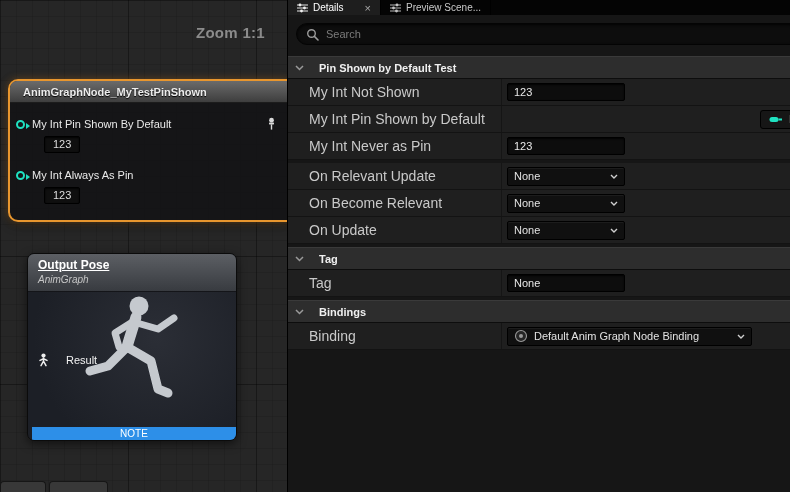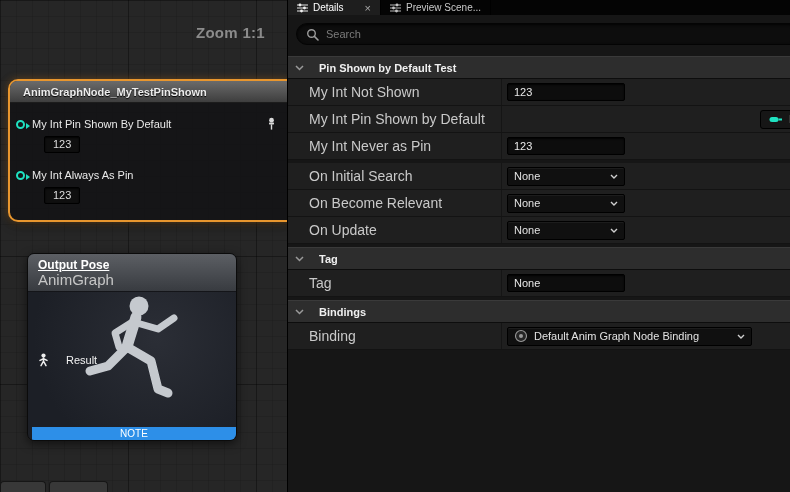--- a/index.html
+++ b/index.html
@@ -39,21 +39,21 @@
     border: 1px solid #000; box-shadow: inset 0 1px 2px rgba(0,0,0,.9); color: #dedede;
     font-size: 11px; padding: 1px 8px 2px; border-radius: 2px; }
 
   .output-node { position: absolute; left: 27px; top: 253px; width: 210px; height: 188px;
     border-radius: 7px; border: 1px solid #0b0b0b; overflow: hidden;
     background: radial-gradient(circle at 62% 45%, #2b2e36, #1c1f26 75%);
     box-shadow: 0 3px 10px rgba(0,0,0,.55); }
   .output-node .hdr { height: 38px; background: linear-gradient(#5c5f64, #383b40);
     border-bottom: 1px solid #141519; padding: 4px 10px 0; position: relative; z-index: 2; }
   .o-title { color: #fff; font-weight: bold; font-size: 12px; line-height: 15px; text-decoration: underline; }
-  .o-sub { color: #c6c6c6; font-size: 15px; line-height: 14px; }
+  .o-sub { color: #c6c6c6; font-style: italic; font-size: 10px; line-height: 14px; }
   .mannequin { position: absolute; left: 45px; top: 38px; z-index: 1; }
   .result-row { position: absolute; left: 9px; top: 99px; display: flex; align-items: center;
     gap: 16px; color: #f2f2f2; font-size: 11px; z-index: 2; }
   .note-bar { position: absolute; left: 4px; right: 0; bottom: 0; height: 13px;
     background: #2d8fe8; color: #fff; font-size: 10px; text-align: center;
     line-height: 13px; z-index: 2; }
 
   .stub { position: absolute; top: 481px; height: 11px; background: #383838;
     border: 1px solid #161616; border-bottom: none; border-radius: 4px 4px 0 0; }
   .stub1 { left: 0; width: 46px; }
@@ -248,21 +248,21 @@
       <div class="row">
         <div class="lbl">My Int Never as Pin</div>
         <div class="val">
           <input class="tin" value="123" style="">
         </div>
       </div>
     </div>
 
     <div class="section">
       <div class="row">
-        <div class="lbl">On Initial Search</div>
+        <div class="lbl">On Relevant Update</div>
         <div class="val">
           <div class="combo">
             <span class="combo-text">None</span>
             <svg class="carat" width="8" height="5" viewBox="0 0 8 5">
                 <polyline points="1,1 4,4 7,1" fill="none" stroke="#cfcfcf" stroke-width="1.4"></polyline>
               </svg>
           </div>
         </div>
       </div>
       <div class="row">

